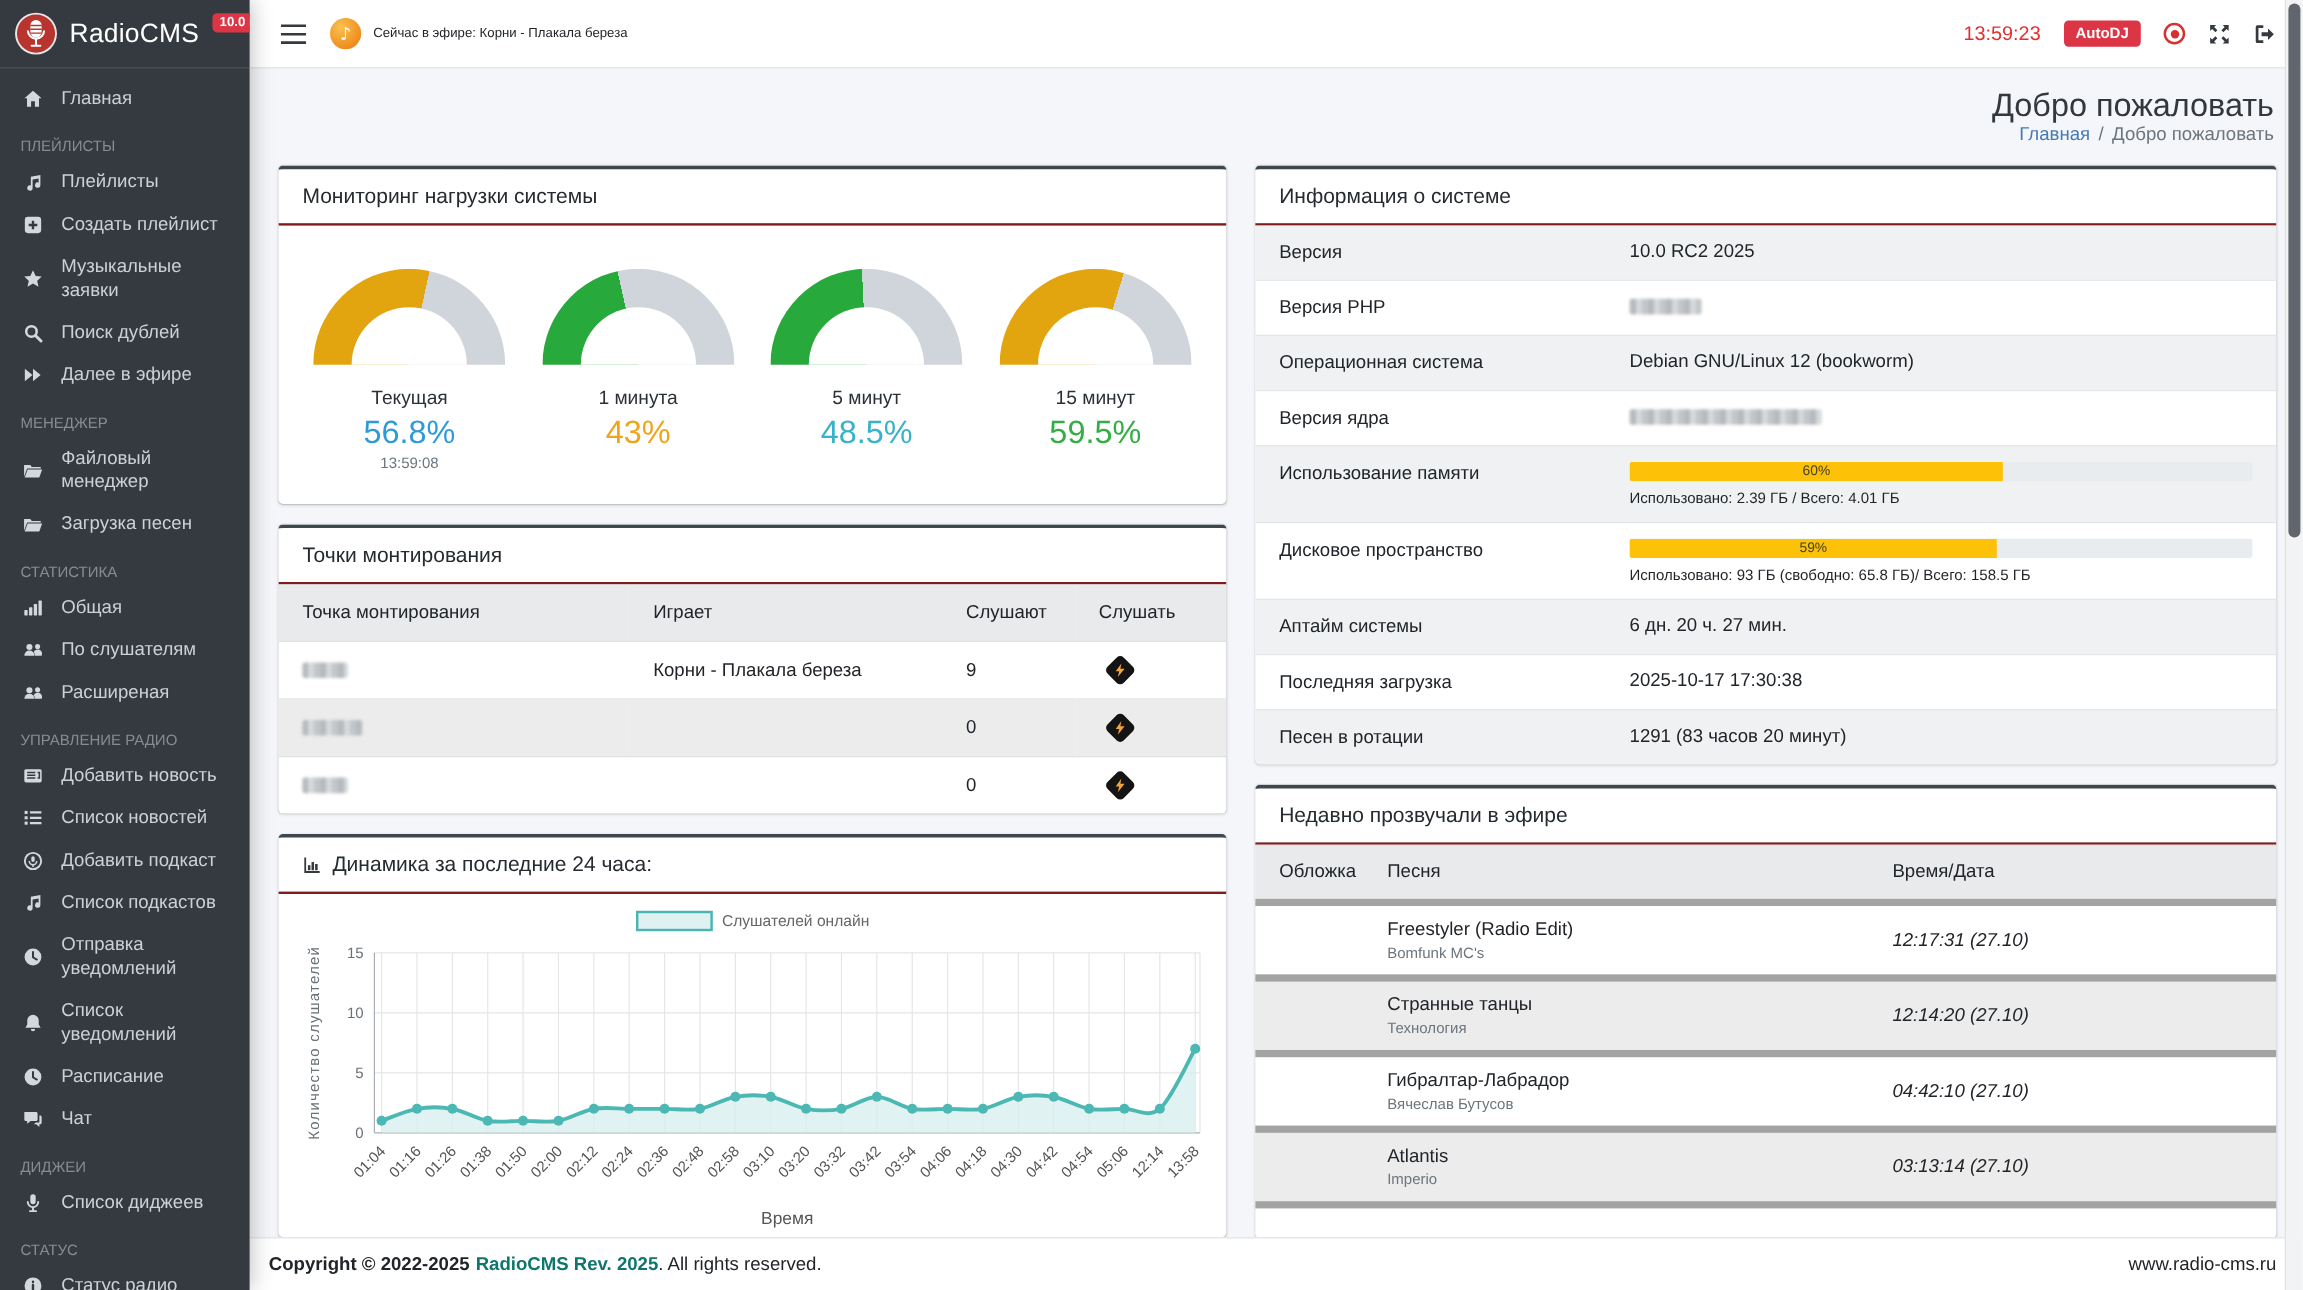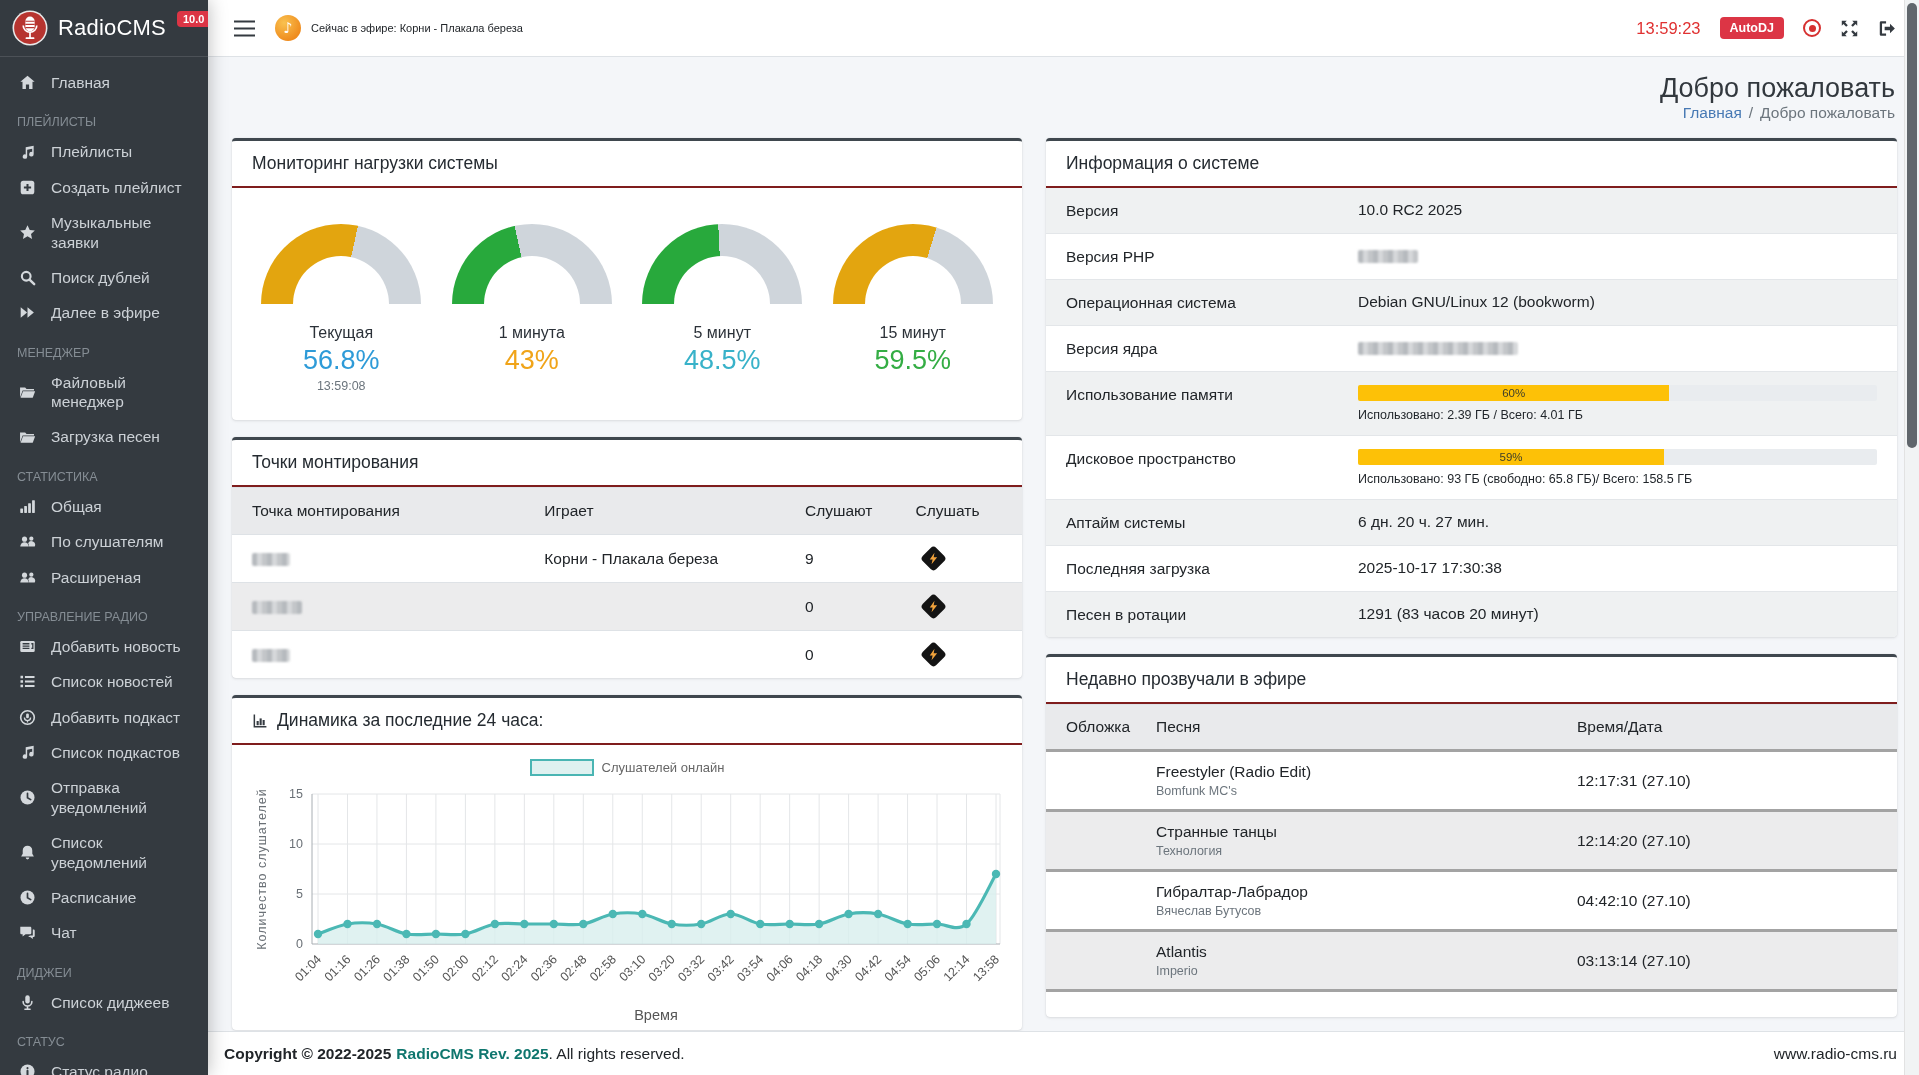--- a/index.html
+++ b/index.html
@@ -124,35 +124,35 @@
   .si-value { flex:1; color:#212529; }
   .prog-track { width:100%; height:16px; background:#e9ecef; border-radius:2px; overflow:hidden; }
   .prog-fill { height:100%; display:flex; align-items:center; justify-content:center; font-size:11.5px; color:#40402a; }
   .prog-note { margin-top:7px; font-size:12.5px; color:#1f2429; }
 
   
   .rc-head { display:flex; padding:13px 20px; background:#e9eaec; border-top:1px solid #dee2e6; font-size:15.5px; }
   .rc-c1 { width:90px; flex-shrink:0; }
   .rc-c2 { flex:1; min-width:0; }
   .rc-c3 { width:300px; flex-shrink:0; }
-  .rc-rows .rc-row { display:flex; align-items:center; padding:11px 20px; border-top:3px solid #a3a3a3; }
+  .rc-rows .rc-row { display:flex; align-items:center; padding:11px 20px; border-top:6px solid #a3a3a3; }
   .rc-rows .rc-row:nth-child(even) { background:#ececed; }
   .cover { width:44px; height:44px; border-radius:6px; }
   .cover.dark { background:linear-gradient(145deg,var(--c2),var(--c1) 55%,var(--c3)); }
   .cover.swirl { background:radial-gradient(circle at 50% 45%,var(--c3) 0 16%,var(--c2) 20% 28%,var(--c1) 32% 42%,var(--c2) 46% 56%,var(--c1) 60% 72%,var(--c2) 76%); }
   .cover.tiles {
     background:
       repeating-linear-gradient(0deg, rgba(255,255,255,.35) 0 11px, rgba(0,0,0,.12) 11px 22px),
       repeating-linear-gradient(90deg, var(--c1) 0 11px, var(--c2) 11px 22px, var(--c3) 22px 33px, var(--c4) 33px 44px);
   }
   .cover.sea { background:radial-gradient(circle at 52% 38%, #d8f0c2 0 7%, rgba(216,240,194,0) 9%), linear-gradient(180deg,var(--c1),var(--c2) 55%,var(--c3)); }
   .cover.gray { background:linear-gradient(90deg,var(--c1),var(--c2)); }
   .rc-title { font-size:15.5px; color:#212529; }
   .rc-artist { font-size:12.5px; color:#6c757d; margin-top:3px; }
-  .rc-time { font-size:15.5px; color:#212529; }
+  .rc-time { font-size:15.5px; color:#212529;font-style:italic; }
 
   
   .footer {
     height:44px; background:#fff; border-top:1px solid #dee2e6; flex-shrink:0;
     display:flex; align-items:center; justify-content:space-between;
     padding:0 22px 0 16px; font-size:15.5px; color:#212529;
   }
   .f-bold { font-weight:700; }
   .f-link { font-weight:700; color:#0f766e; cursor:pointer; text-decoration:none; margin-left:5px; }
   .f-site { color:#212529; }

